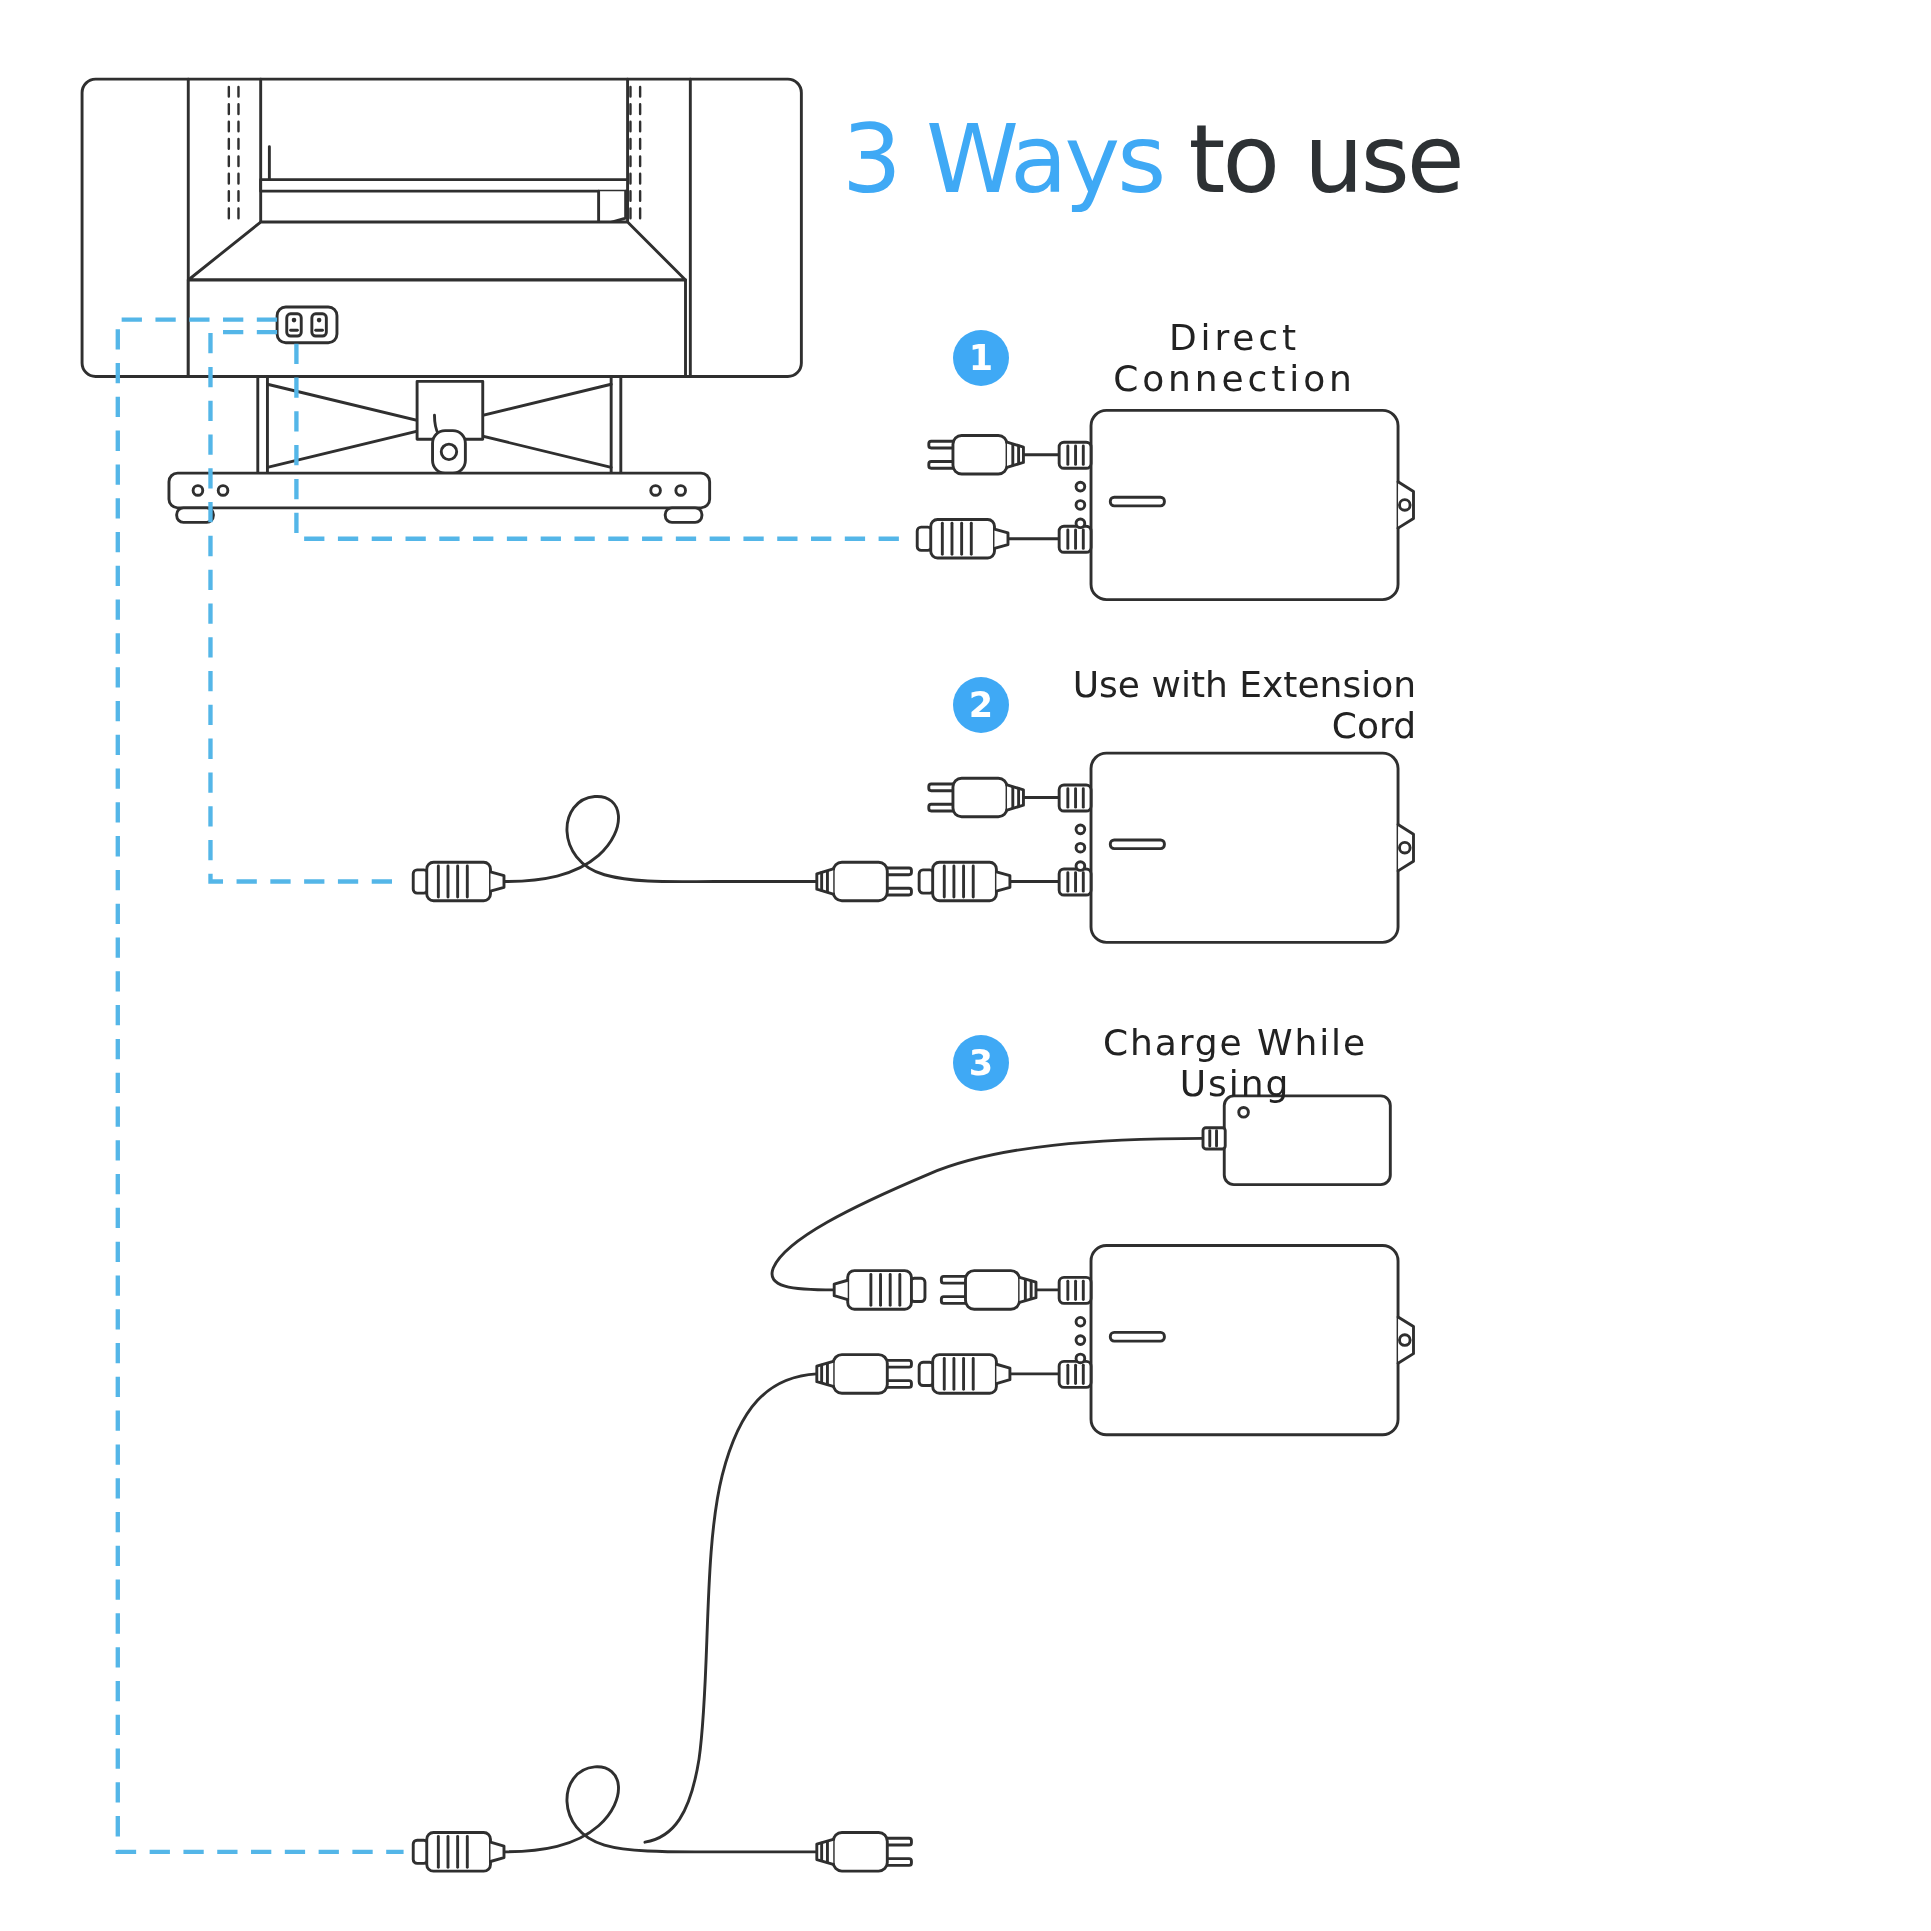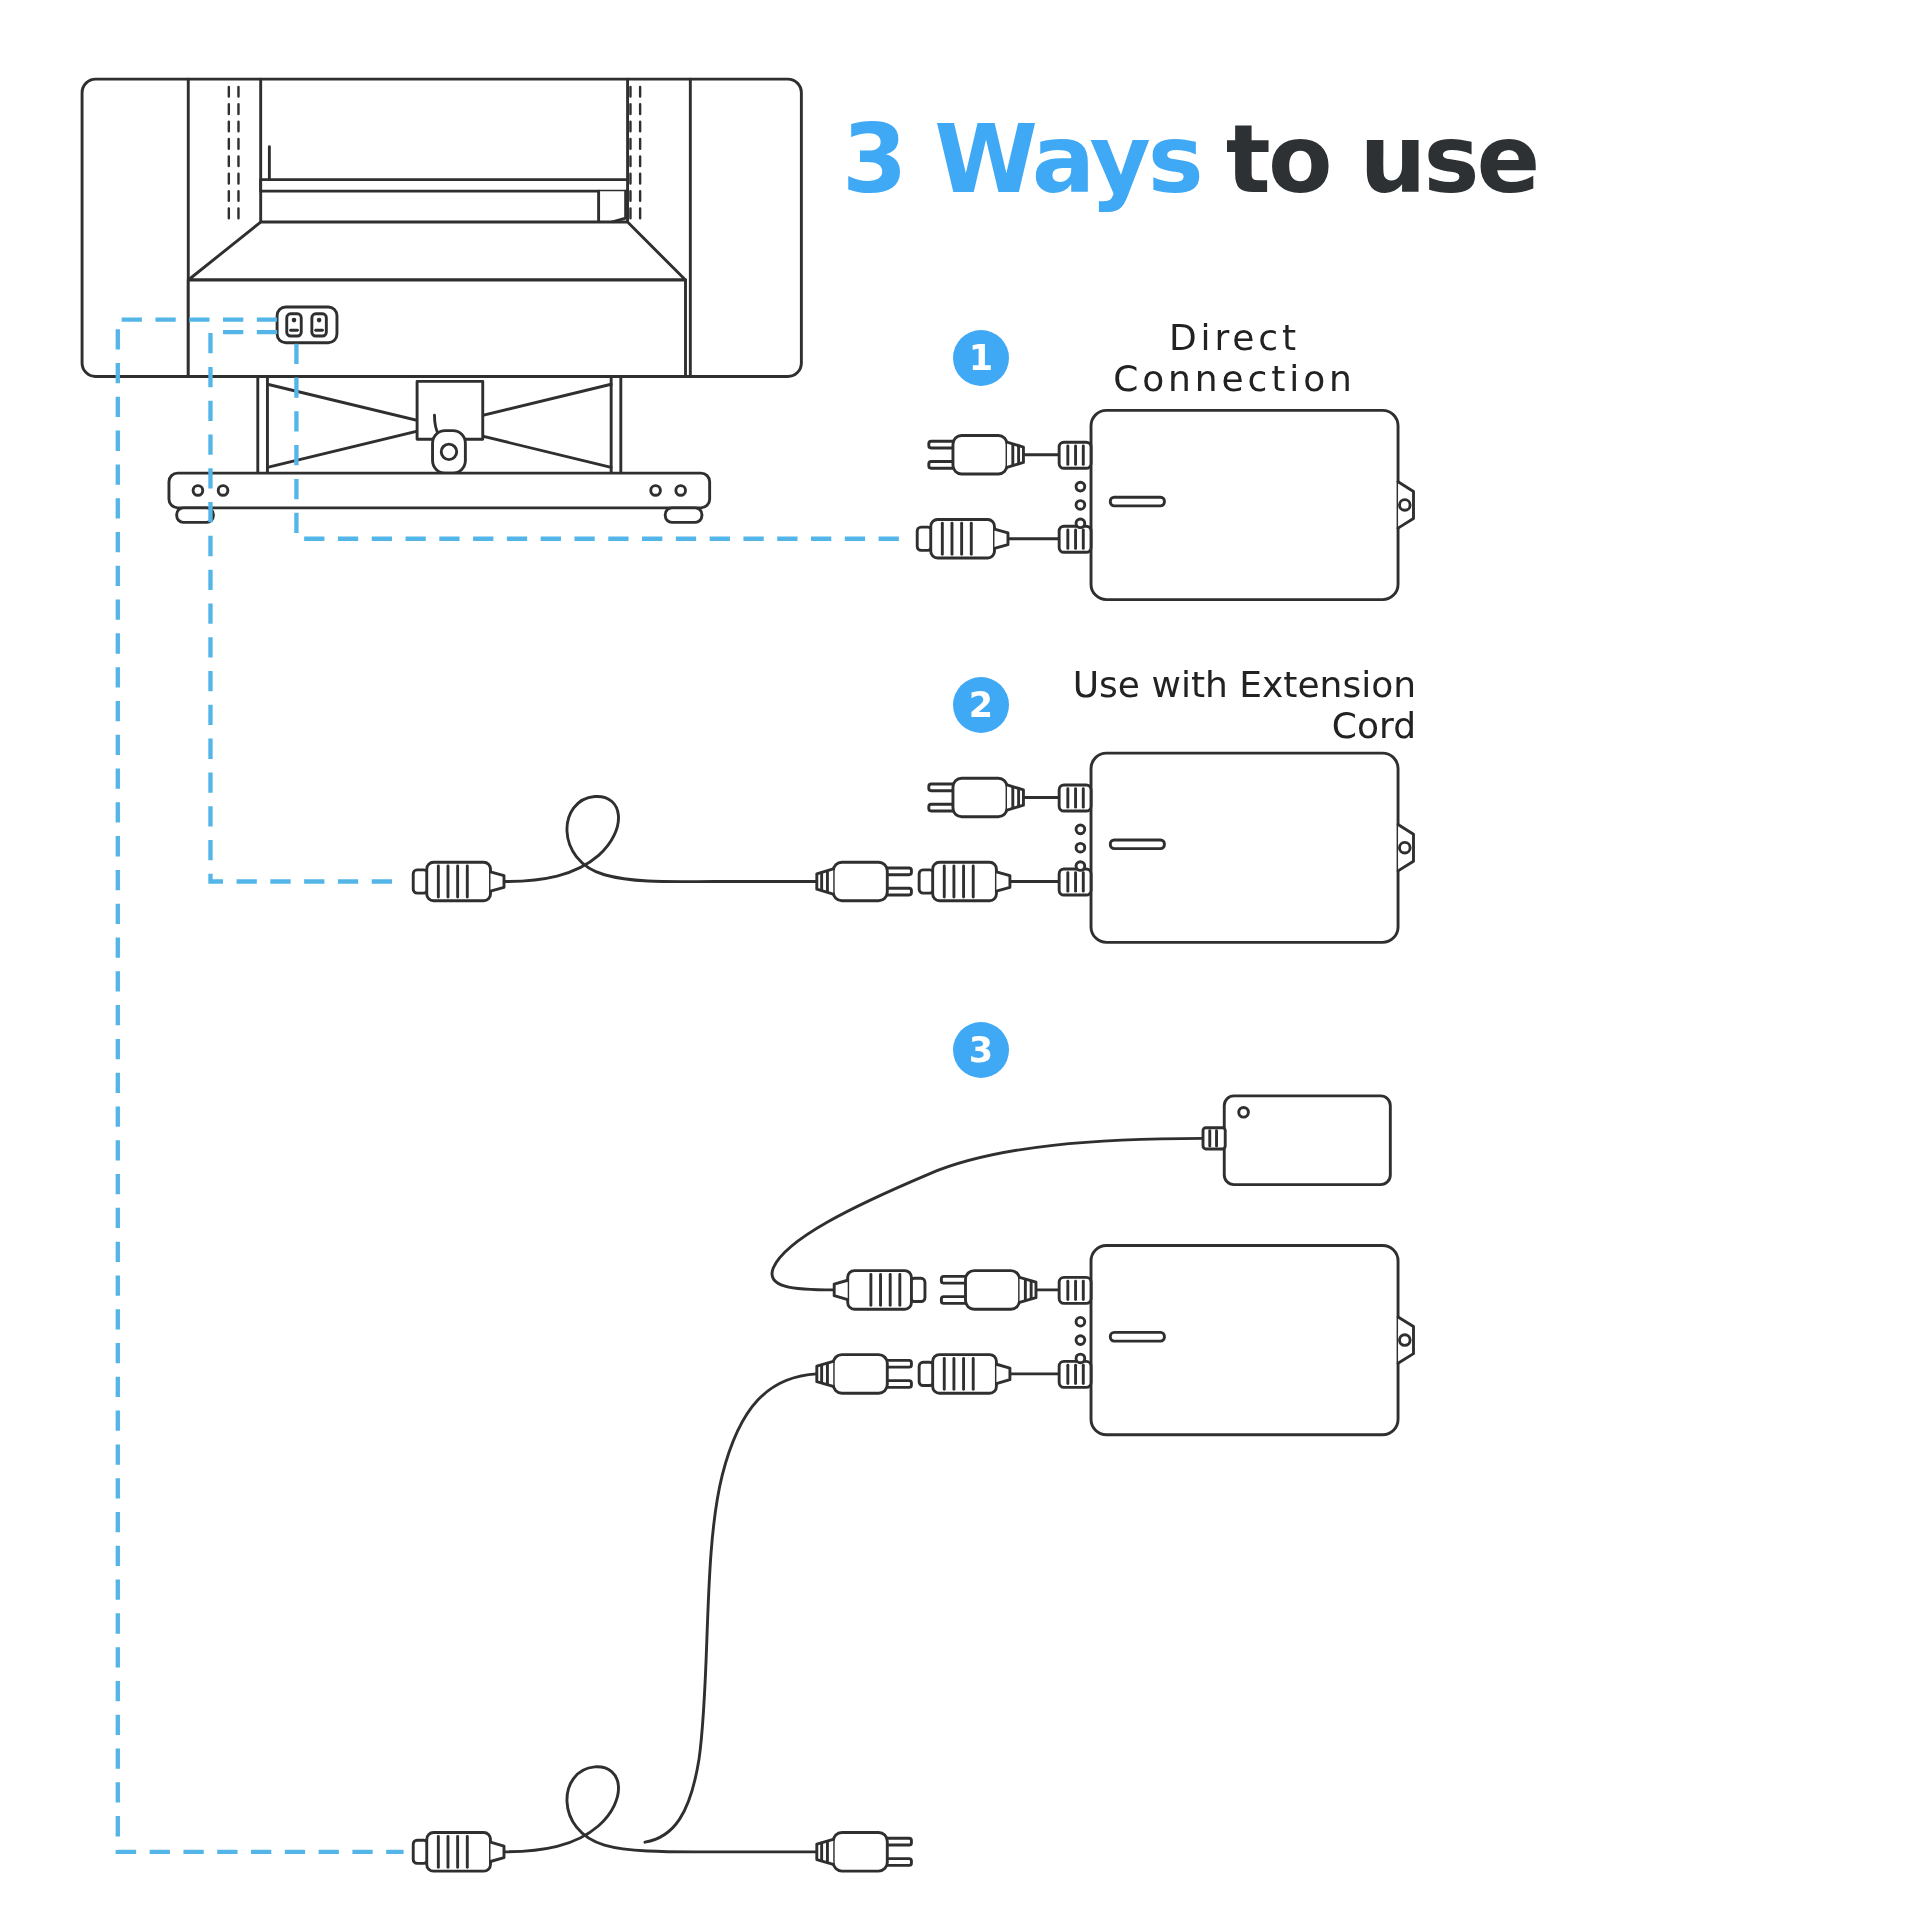--- a/index.html
+++ b/index.html
@@ -11,21 +11,21 @@
   .art { position:absolute; left:0; top:0; width:1931px; height:1931px; }
 
   
   .ln   { fill:none; stroke:var(--line-dark,#2f2f2f); stroke-width:3; stroke-linecap:round; stroke-linejoin:round; }
   .dashb{ fill:none; stroke:var(--dashed-blue,#54b6e8); stroke-width:4.5; stroke-dasharray:21 14; }
   .dashd{ fill:none; stroke:var(--line-dark,#2f2f2f); stroke-width:2.5; stroke-dasharray:10 8; }
   .dot  { fill:var(--line-dark,#2f2f2f); stroke:none; }
 
   .title {
     position:absolute; left:842px; top:108px; white-space:nowrap;
-    font-size:94px; font-weight:bold; letter-spacing:-2.9px; line-height:1.1;
+    font-size:94px; font-weight:normal; letter-spacing:-2.9px; line-height:1.1;
   }
   .title .hl   { color:var(--accent-blue,#3fa9f5); margin-right:25px; }
   .title .rest { color:#2d3134; }
 
   .step { position:absolute; display:flex; align-items:center; }
   .badge {
     width:56px; height:56px; border-radius:50%; flex:0 0 auto;
     background:var(--accent-blue,#3fa9f5); color:#fff;
     display:flex; align-items:center; justify-content:center;
     font-size:35px; font-weight:bold;
@@ -199,16 +199,17 @@
     <div class="badge">
       <span>2</span>
     </div>
     <div class="step-label">Use with Extension Cord</div>
   </div>
 
   <div class="step s3">
     <div class="badge">
       <span>3</span>
     </div>
+    <div class="step-label">Charge While Using</div>
   </div>
 
 </div>
 
 
 </body></html>

